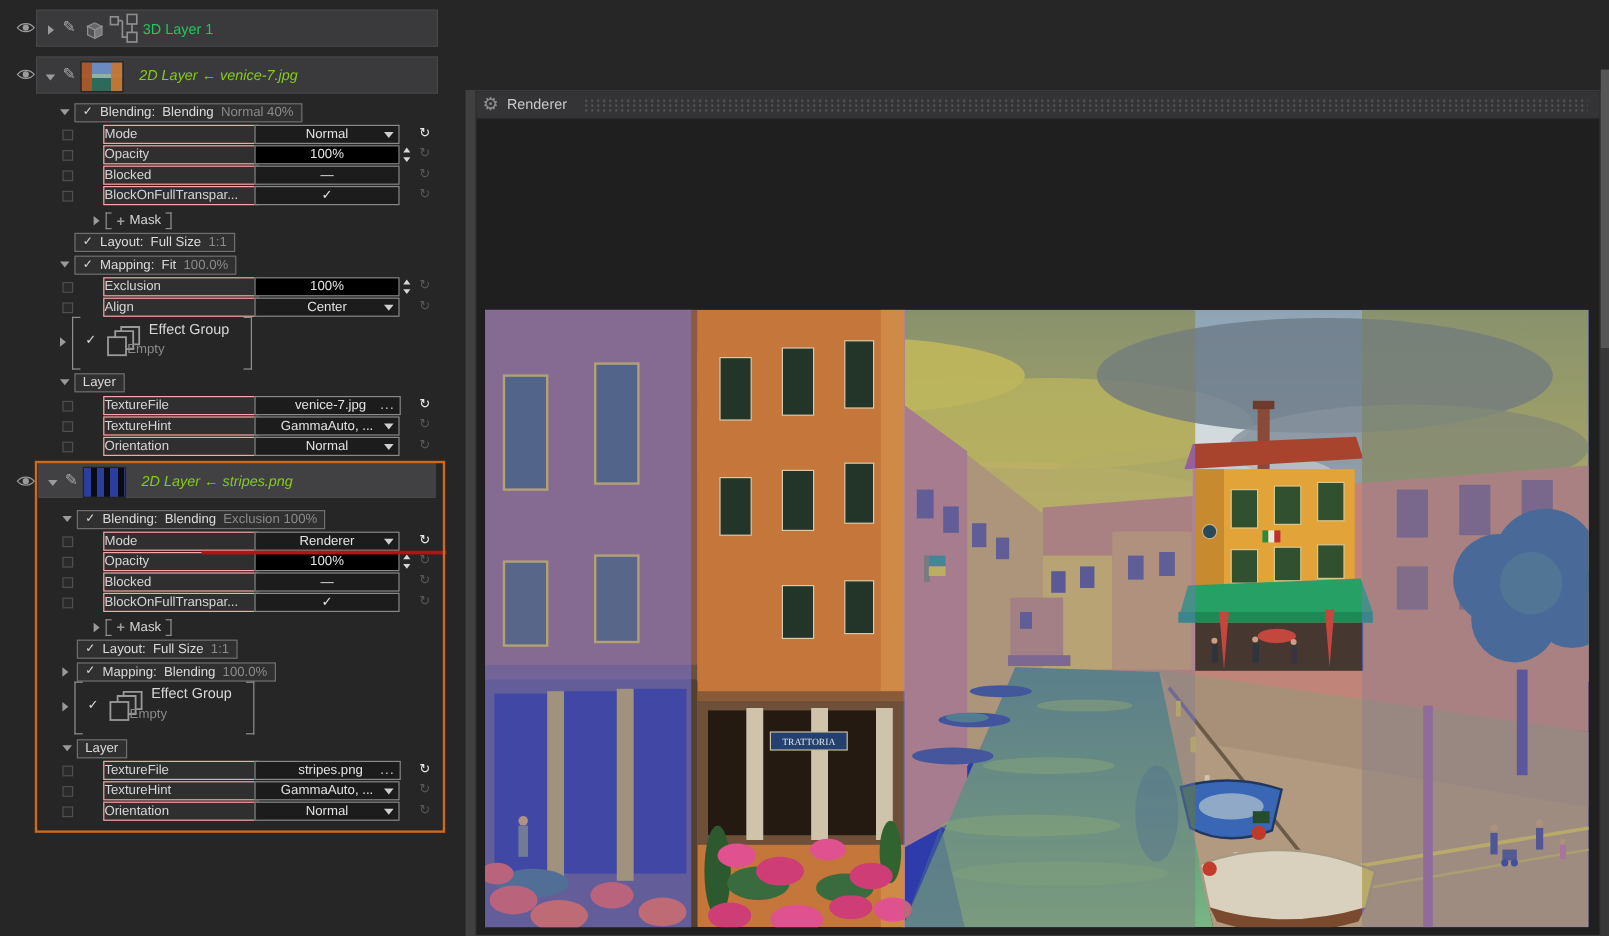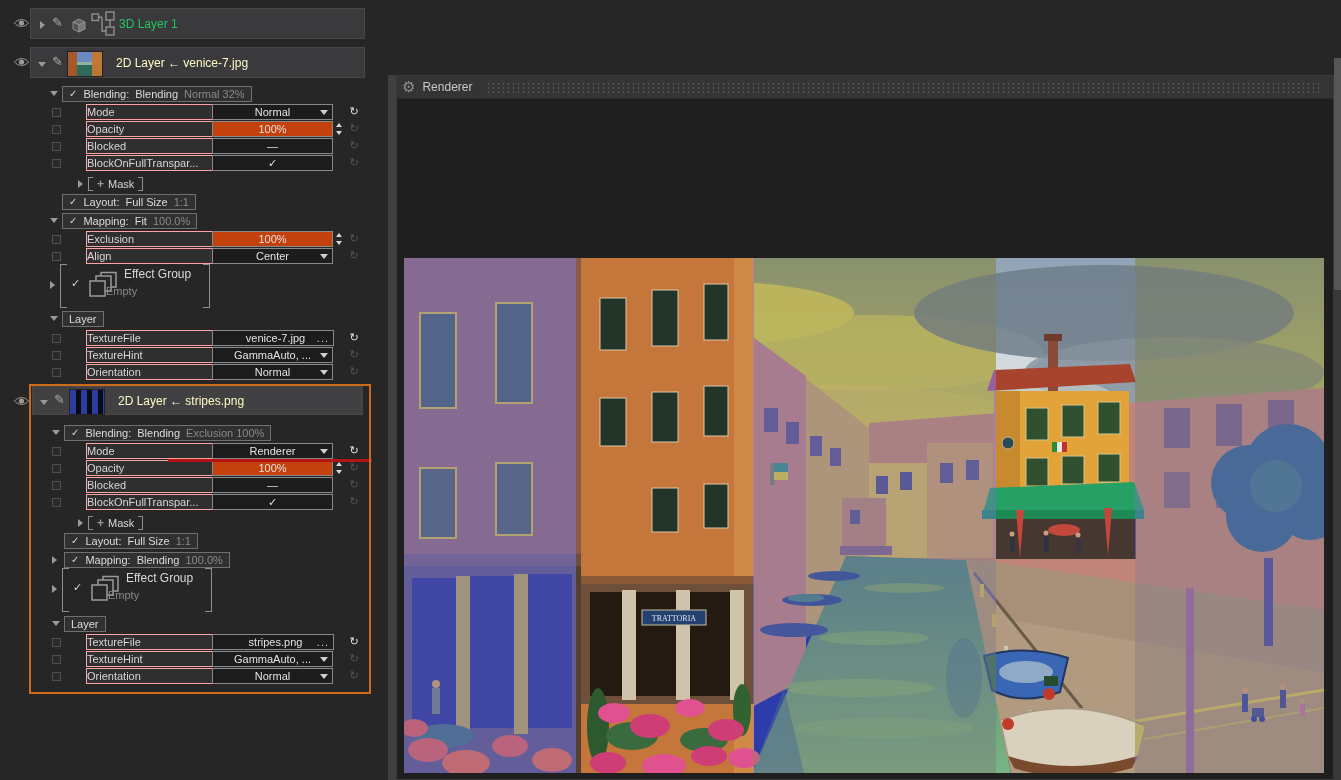--- a/index.html
+++ b/index.html
@@ -8,40 +8,40 @@
        -webkit-font-smoothing:antialiased}
   .abs{position:absolute}
   
   .tri{position:absolute;width:0;height:0}
   .tri.d{border-left:4px solid transparent;border-right:4px solid transparent;border-top:5px solid #9a9a9a}
   .tri.r{border-top:4px solid transparent;border-bottom:4px solid transparent;border-left:5px solid #9a9a9a}
   
   .lhdr{position:absolute;background:#3a3a3c;border:1px solid #474747;box-sizing:border-box}
   .lhdr .pencil{position:absolute;left:21px;top:6px;color:#a8a8a8;font-size:13px}
   .lhdr .title{position:absolute;top:8px;font-size:12px;color:#22c55e;white-space:nowrap}
-  .lhdr .title.itl{color:#fef9c3}
+  .lhdr .title.itl{font-style:italic;color:#84cc16}
   .thumb{position:absolute;left:36px;top:3px;width:34px;height:24px;border:1px solid #222}
   .thumb.venice{background:
     linear-gradient(90deg,rgba(171,86,38,.95) 0 26%,rgba(0,0,0,0) 26% 72%,rgba(198,118,50,.95) 72% 100%),
     linear-gradient(180deg,#6a8ac0 0 40%,#90b0a0 40% 55%,#2e6a5a 55% 100%)}
   .thumb.stripes{background:repeating-linear-gradient(90deg,#2b3d9e 0 6px,#0a0c12 6px 11px)}
   
   .sec{position:absolute;height:16px;border:1px solid #6f6f6f;background:#303030;box-sizing:border-box;
        display:flex;align-items:center;gap:6px;padding:0 6px;white-space:nowrap}
   .sec .chk{color:#d8d8d8;font-size:10px;line-height:14px}
   .sec .t{color:#dcdcdc}
   .sec .b{color:#8a8a8a}
   
   .prow{position:absolute;left:46px;width:330px;height:16px}
   .prow .cb{position:absolute;left:6px;top:4px;width:7px;height:7px;border:1px solid #4f4f4f;background:#2a2a2a}
   .prow .lbl{position:absolute;left:40px;top:0;width:124px;height:14px;border:1px solid #fca5a5;background:#2f2f2f;
              color:#d6d6d6;text-align:left;padding-right:4px;line-height:14px;box-sizing:content-box;white-space:nowrap;overflow:hidden}
   .prow .val{position:absolute;left:166px;top:0;width:119px;height:14px;border:1px solid #898989;background:#1c1c1c;
              color:#e2e2e2;text-align:center;line-height:14px}
-  .prow .val.num{background:#c2410c}
+  .prow .val.num{background:#000000}
   .prow .val.file{text-align:center;padding-left:5px;width:115px}
   .prow .val .browse{position:absolute;right:4px;top:0;color:#d0d0d0;letter-spacing:1px}
   .caret{position:absolute;right:4px;top:5px;width:0;height:0;border-left:4px solid transparent;
          border-right:4px solid transparent;border-top:5px solid #cfcfcf}
   .spin{position:absolute;left:289px;top:0;width:9px;height:16px}
   .spin i{position:absolute;left:1px;width:0;height:0;border-left:3.5px solid transparent;border-right:3.5px solid transparent}
   .spin .up{top:2px;border-bottom:4px solid #d8d8d8}
   .spin .dn{bottom:2px;border-top:4px solid #d8d8d8}
   .reset{position:absolute;left:301px;top:0;width:14px;font-size:11px;line-height:15px;text-align:center}
   .reset.bright{color:#e8e8e8}
@@ -125,21 +125,21 @@
   <span class="pencil">✎</span>
   <span class="thumb venice"></span>
   <span class="title itl" style="left:85px">2D Layer ← venice-7.jpg</span>
 </div>
 
 <span class="tri d" style="left:50px;top:91px"></span>
 <div class="sec" style="left:62px;top:86px">
   <span class="chk">✓</span>
   <span class="t">Blending:</span>
   <span class="t">Blending</span>
-  <span class="b">Normal 32%</span>
+  <span class="b">Normal 40%</span>
 </div>
 
 <div class="prow" style="top:104px">
   <span class="cb"></span>
   <span class="lbl">Mode</span>
   <span class="val"><span>Normal</span><span class="caret"></span></span>
   <span class="reset bright">↻</span>
 </div>
 <div class="prow" style="top:121px">
   <span class="cb"></span>

